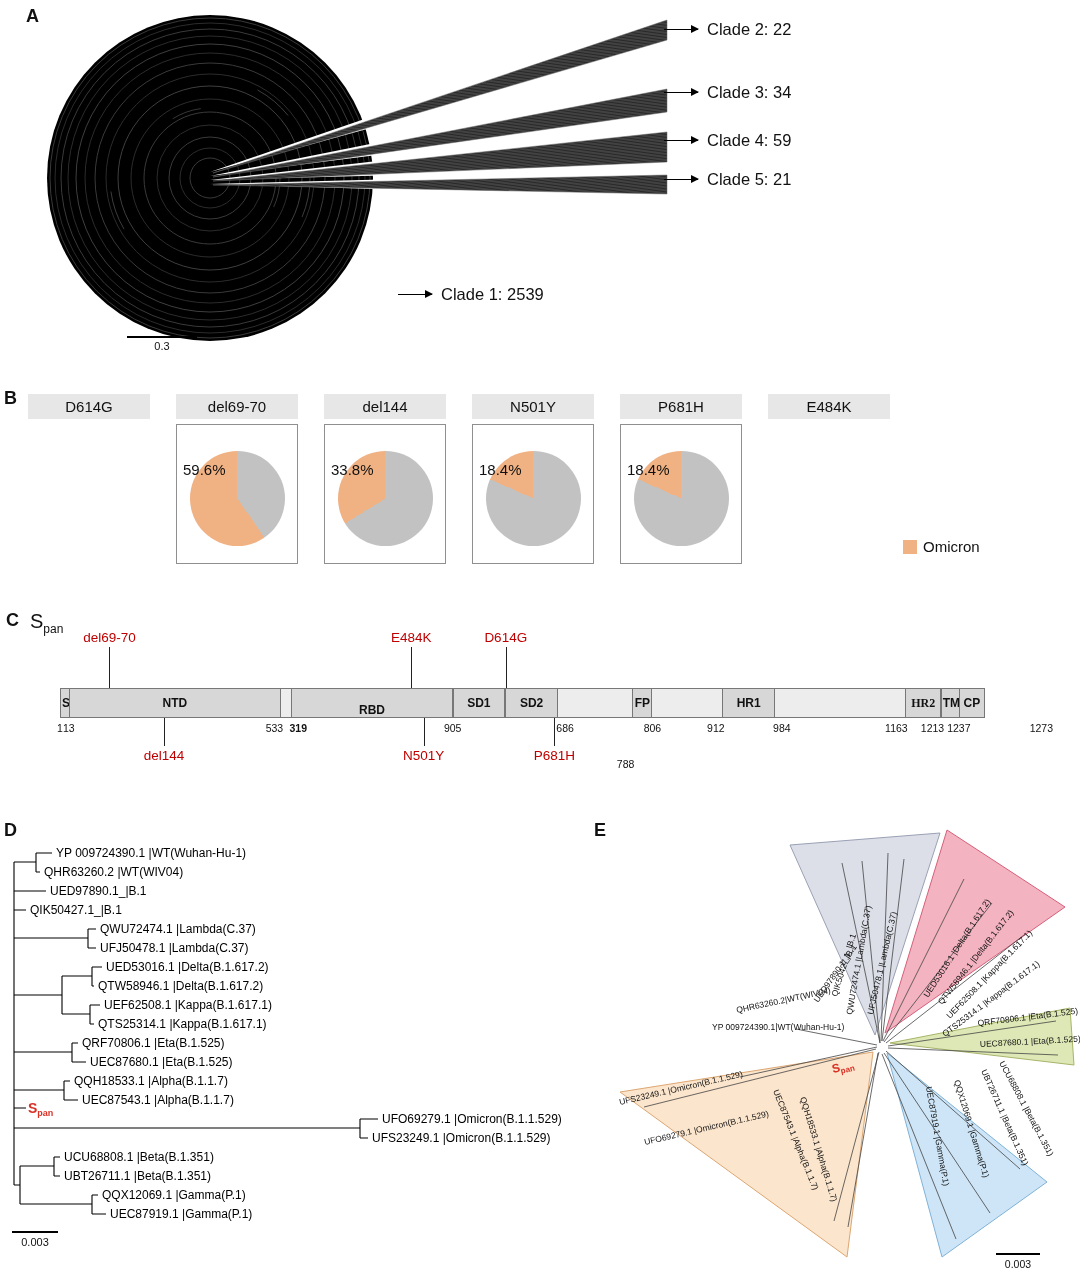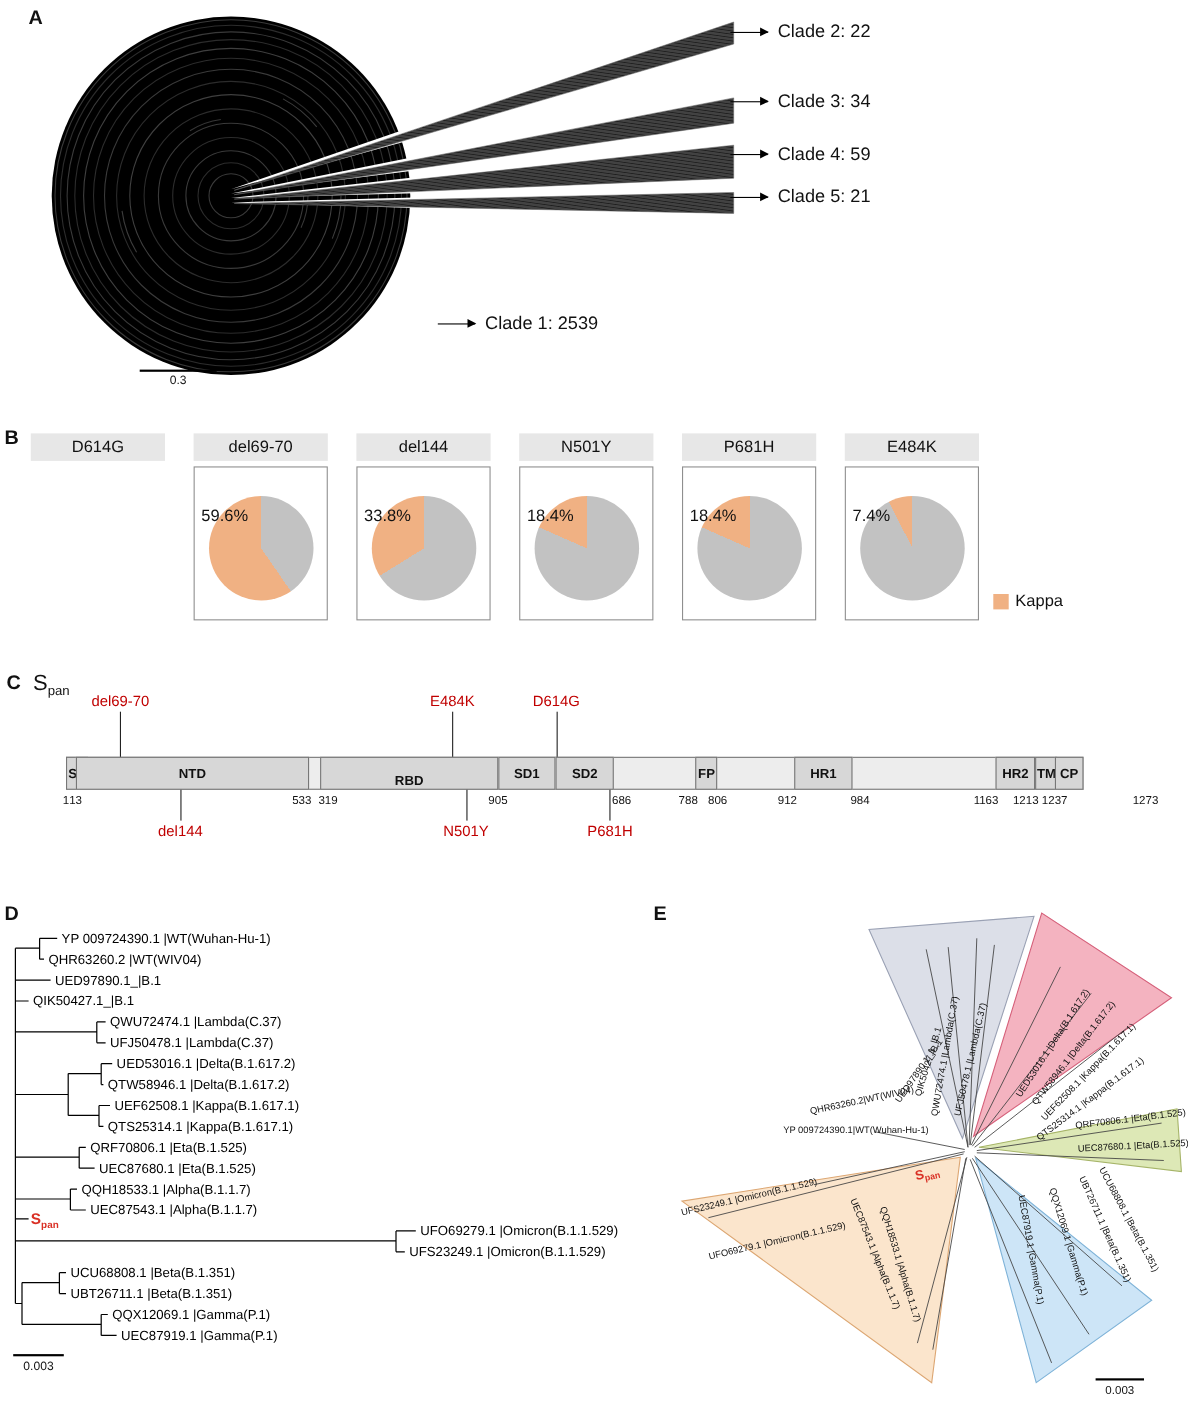--- a/index.html
+++ b/index.html
@@ -141,29 +141,25 @@
       </div>
       <div class="pie-unit" style="left: 592px;">
         <div class="pie-head">P681H</div>
         <div class="pie-box">
           <div class="pie-disc" style="background: conic-gradient(rgb(194, 194, 194) 0%, rgb(194, 194, 194) 81.6%, rgb(240, 177, 131) 81.6%, rgb(240, 177, 131) 100%);"></div>
           <div class="pie-pct">18.4%</div>
         </div>
       </div>
       <div class="pie-unit" style="left: 740px;">
         <div class="pie-head">E484K</div>
-        <div class="pie-box">
-          <div class="pie-disc" style="background: conic-gradient(rgb(194, 194, 194) 0%, rgb(194, 194, 194) 92.6%, rgb(240, 177, 131) 92.6%, rgb(240, 177, 131) 100%);"></div>
-          <div class="pie-pct">7.4%</div>
-        </div>
       </div>
     </div>
   <div id="legend">
     <span class="swatch" style="background: rgb(240, 177, 131);"></span>
-    <span>Kappa</span>
+    <span>Omicron</span>
   </div>
 
   <div id="span-title">
     <span>S</span><sub>pan</sub>
   </div>
   <div id="domain-map">
       <div class="dm-bar"></div>
       <div class="dm-dom" style="left: 0px; width: 20px;">
         <span>SP</span>
       </div>
@@ -178,36 +174,36 @@
       </div>
       <div class="dm-dom" style="left: 445.047px; width: 53.0857px;">
         <span>SD2</span>
       </div>
       <div class="dm-dom" style="left: 572.307px; width: 20px;">
         <span>FP</span>
       </div>
       <div class="dm-dom" style="left: 662.48px; width: 52.3585px;">
         <span>HR1</span>
       </div>
-      <div class="dm-dom" style="left: 845.008px; width: 36.3601px;">
+      <div class="dm-dom" style="left: 845.008px; width: 36.3601px; font-family: Liberation Serif, serif;">
         <span>HR2</span>
       </div>
       <div class="dm-dom" style="left: 881.368px; width: 20px;">
         <span>TM</span>
       </div>
       <div class="dm-dom" style="left: 898.821px; width: 26.1792px;">
         <span>CP</span>
       </div>
       <div class="dm-tick" style="left: 0px; transform: translateX(-50%);">1</div>
       <div class="dm-tick" style="left: 8.72641px; transform: translateX(-50%);">13</div>
       <div class="dm-tick" style="left: 221.069px; transform: translateX(-88%);">533</div>
-      <div class="dm-tick" style="left: 231.25px; transform: translateX(-10%);">319</div>
+      <div class="dm-tick" style="left: 231.25px; transform: translateX(-10%); font-weight: bold;">319</div>
       <div class="dm-tick" style="left: 392.689px; transform: translateX(-50%);">905</div>
       <div class="dm-tick" style="left: 498.133px; transform: translateX(-10%);">686</div>
-      <div class="dm-tick" style="left: 572.307px; transform: translateX(-88%);">788</div>
+      <div class="dm-tick" style="left: 572.307px; transform: translateX(-88%); margin-top: 36px;">788</div>
       <div class="dm-tick" style="left: 585.397px; transform: translateX(-10%);">806</div>
       <div class="dm-tick" style="left: 662.48px; transform: translateX(-88%);">912</div>
       <div class="dm-tick" style="left: 714.839px; transform: translateX(-10%);">984</div>
       <div class="dm-tick" style="left: 845.008px; transform: translateX(-88%);">1163</div>
       <div class="dm-tick" style="left: 881.368px; transform: translateX(-88%);">1213</div>
       <div class="dm-tick" style="left: 898.821px; transform: translateX(-50%);">1237</div>
       <div class="dm-tick" style="left: 947px; transform: translateX(-10%); margin-left: 25px;">1273</div>
       <div class="dm-mut" style="left: 49.4497px; top: 0px; transform: translateX(-50%);">del69-70</div>
       <div class="dm-line" style="left: 49.4497px; top: 17px; height: 41px;"></div>
       <div class="dm-mut" style="left: 351.238px; top: 0px; transform: translateX(-50%);">E484K</div>

